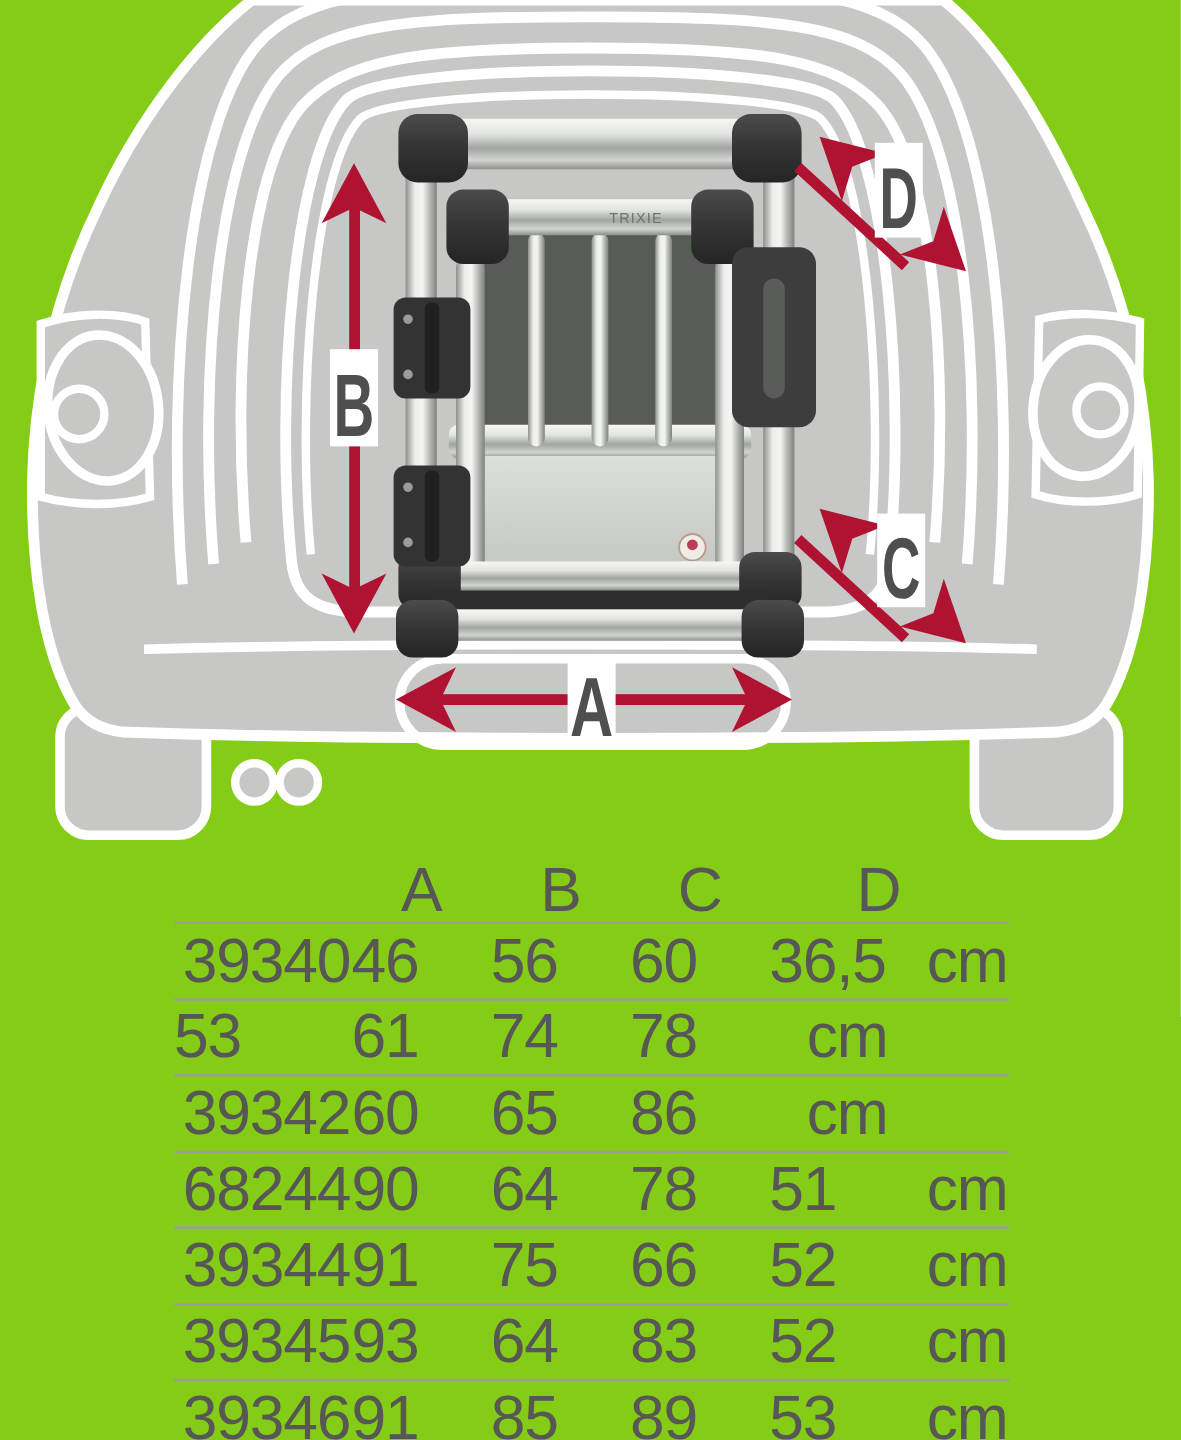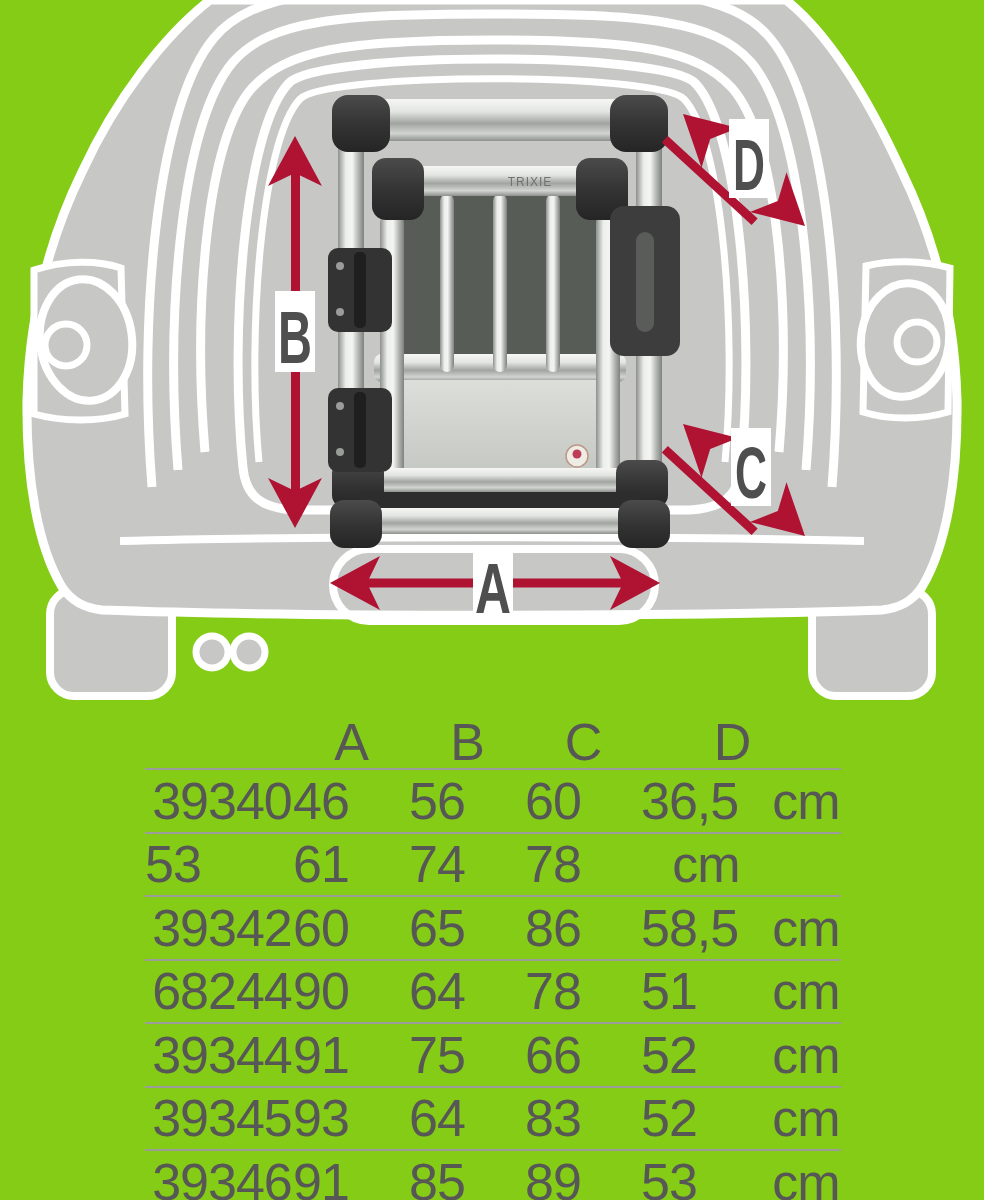--- a/index.html
+++ b/index.html
@@ -230,21 +230,20 @@
       <span class="c num">61</span>
       <span class="c num">74</span>
       <span class="c dval">78</span>
       <span class="c unit">cm</span>
     </div>
     <div class="trow">
       <span class="c art">39342</span>
       <span class="c num">60</span>
       <span class="c num">65</span>
       <span class="c num">86</span>
-      <span class="c dval">58,5</span>
       <span class="c unit">cm</span>
     </div>
     <div class="trow">
       <span class="c art">68244</span>
       <span class="c num">90</span>
       <span class="c num">64</span>
       <span class="c num">78</span>
       <span class="c dval">51</span>
       <span class="c unit">cm</span>
     </div>

